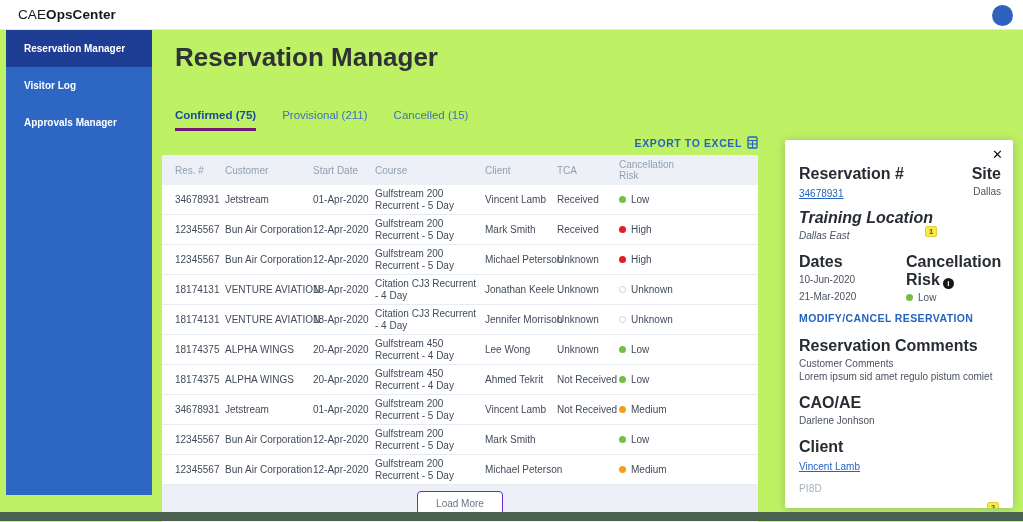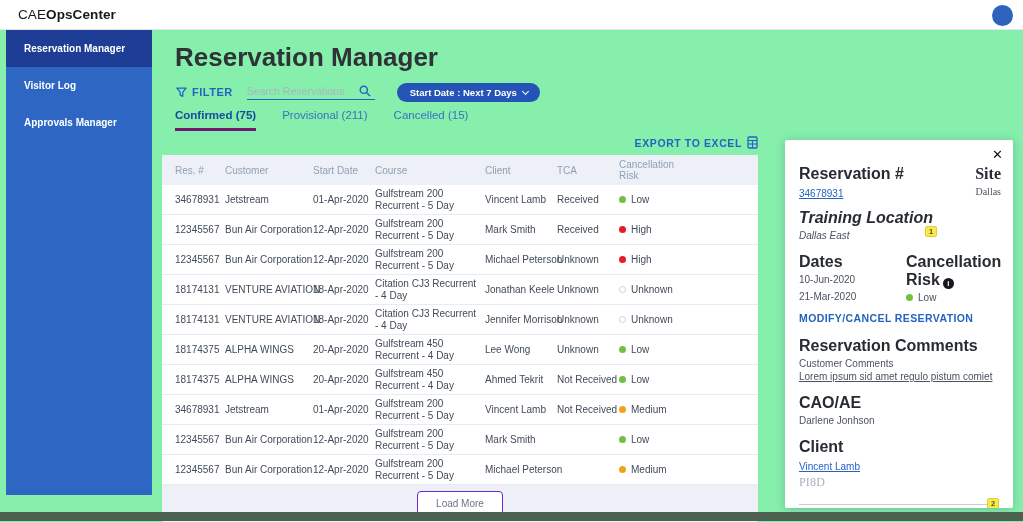--- a/index.html
+++ b/index.html
@@ -1,18 +1,18 @@
 <!DOCTYPE html>
 <html><head>
 <meta charset="utf-8">
 <style>
   * { margin:0; padding:0; box-sizing:border-box; }
   html,body { width:1023px; height:522px; overflow:hidden; background:#fff;
     font-family:"Liberation Sans","DejaVu Sans",sans-serif; }
-  .stage { position:relative; width:1023px; height:522px; background:#86efac; }
+  .stage { position:relative; width:1023px; height:522px; background:#bef264; }
 
   
   .topbar { position:absolute; left:0; top:0; width:100%; height:30px; background:#fff;
     border-bottom:1px solid #e4e7eb; z-index:5; }
   .brand { position:absolute; left:18px; top:7px; font-size:13.5px; color:#16181b; letter-spacing:.1px; }
   .brand b { font-weight:700; }
   .avatar { position:absolute; right:10px; top:5px; width:21px; height:21px; border-radius:50%; background:#2d63bd; }
 
   
   .sidebar { position:absolute; left:6px; top:30px; width:146px; height:465px; background:#2e66c4; }
@@ -66,28 +66,28 @@
   
   .panel { position:absolute; left:785px; top:140px; width:228px; height:368px; background:#fff;
     box-shadow:0 1px 10px rgba(40,60,90,.28); border-radius:2px; padding:14px 12px 10px 14px; overflow:hidden; }
   .close-x { position:absolute; top:7px; right:10px; font-size:13px; font-weight:700; color:#111; cursor:pointer; }
   .close-x::after { content:"✕"; }
   .panel h2 { font-size:13.5px; font-weight:700; color:#1f242b; margin-top:4px; }
   .p-label { font-size:16px; font-weight:700; color:#272c33; }
   .p-val { font-size:10px; color:#4a5360; margin-top:2px; line-height:1.3; }
   .p-link { font-size:10px; color:#2563c0; text-decoration:underline; cursor:pointer; display:inline-block; margin-top:2px; }
   .row2 { display:flex; justify-content:space-between; margin-top:11px; }
-  .row2 .right { text-align:right;font-family:Liberation Serif, serif; }
+  .row2 .right { text-align:right; }
   .row2 .rleft { text-align:left; width:47%; }
   .info-icon { display:inline-block; width:11px; height:11px; border-radius:50%; background:#15181c;
     color:#fff; font-size:8px; font-weight:700; text-align:center; line-height:11px; vertical-align:-1px; margin-left:3px; cursor:pointer; }
   .info-icon::after { content:"i"; }
   .risk-line { display:flex; align-items:center; gap:5px; margin-top:3px; font-size:10px; color:#4a5360; }
   .modify { margin-top:9px; font-size:10.5px; font-weight:700; letter-spacing:.4px; color:#2563c0; cursor:pointer; }
-  .tiny { font-size:12px; color:#a7b0ba; margin-top:1px; letter-spacing:.2px;font-family:Liberation Serif, serif; }
+  .tiny { font-size:10px; color:#a7b0ba; margin-top:9px; letter-spacing:.2px; }
   .divider { position:relative; border-top:1px solid #c9cdd2; margin:14px 2px 0 0; }
   .badge { position:absolute; width:12px; height:11px; background:#fbe94b; border:1px solid #ddcd3f;
     border-radius:2px; font-size:7.5px; font-weight:700; color:#5b5313; text-align:center; line-height:10px; }
   .badge1 { left:140px; top:86px; }
   .badge2 { right:0; top:-7px; }
   .panel h3 { font-size:13px; font-weight:700; color:#1f242b; margin-top:20px; }
 
   
   .footer { position:absolute; left:0; top:512px; width:100%; height:9px; background:#4a624f; }
 
@@ -113,39 +113,20 @@
         <span>Visitor Log</span>
       </div>
 
       <div class="side-item">
         <span>Approvals Manager</span>
       </div>
     </div>
 
   <div class="page-title">Reservation Manager</div>
 
-  <div class="toolbar">
-    <div class="filter-btn">
-      <svg width="11" height="11" viewBox="0 0 12 12">
-          <path d="M1 1.2h10L7.4 5.6v4.6l-2.8-1.4V5.6z" fill="none" stroke="#2563c0" stroke-width="1.4" stroke-linejoin="round"></path>
-        </svg>
-      <span>FILTER</span>
-    </div>
-    <div class="search-wrap">
-      <input type="text" placeholder="Search Reservations" style="">
-      <svg width="12" height="12" viewBox="0 0 13 13">
-          <circle cx="5.2" cy="5.2" r="3.9" fill="none" stroke="#2060c0" stroke-width="1.5"></circle>
-          <line x1="8.3" y1="8.3" x2="12" y2="12" stroke="#2060c0" stroke-width="1.5"></line>
-        </svg>
-    </div>
-    <div class="pill">
-      <span>Start Date : Next 7 Days</span>
-      <span class="chev"></span>
-    </div>
-  </div>
 
   <div class="tabs">
 
       <div class="tab active">
         <span>Confirmed (75)</span>
       </div>
 
       <div class="tab">
         <span>Provisional (211)</span>
       </div>
@@ -352,21 +333,21 @@
           <span>Low</span>
         </div>
       </div>
     </div>
 
     <div class="modify">MODIFY/CANCEL RESERVATION</div>
 
     <div style="margin-top:13px;">
       <div class="p-label">Reservation Comments</div>
       <div class="p-val">Customer Comments</div>
-      <div class="p-val" style="margin-top:0;text-decoration:underline;">Lorem ipsum sid amet regulo pistum comiet</div>
+      <div class="p-val" style="margin-top:0;">Lorem ipsum sid amet regulo pistum comiet</div>
     </div>
 
     <div style="margin-top:11px;">
       <div class="p-label">CAO/AE</div>
       <div class="p-val">Darlene Jonhson</div>
     </div>
 
     <div style="margin-top:11px;">
       <div class="p-label">Client</div>
       <span class="p-link">Vincent Lamb</span>

